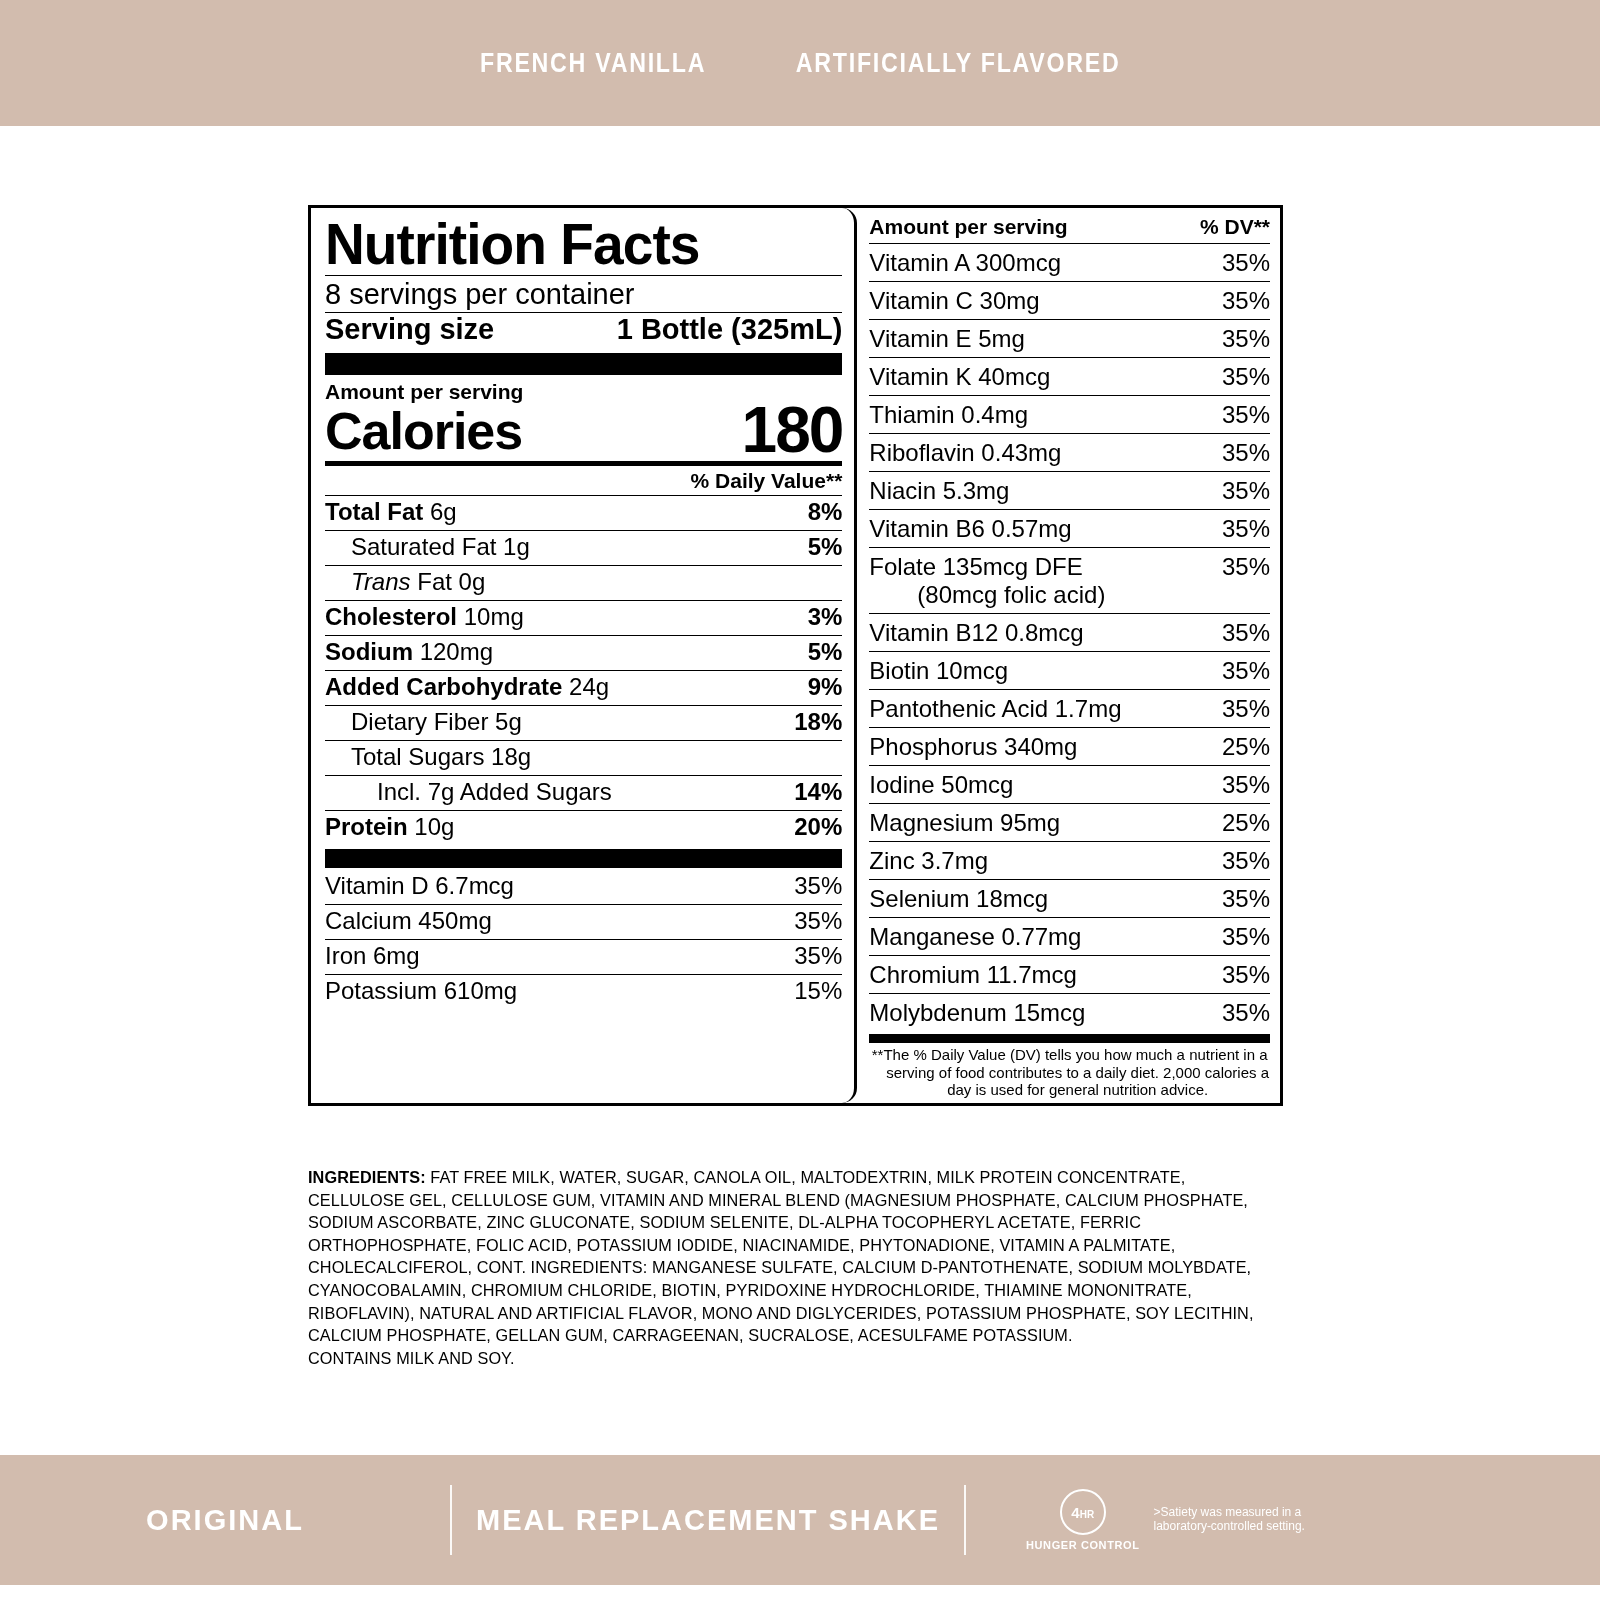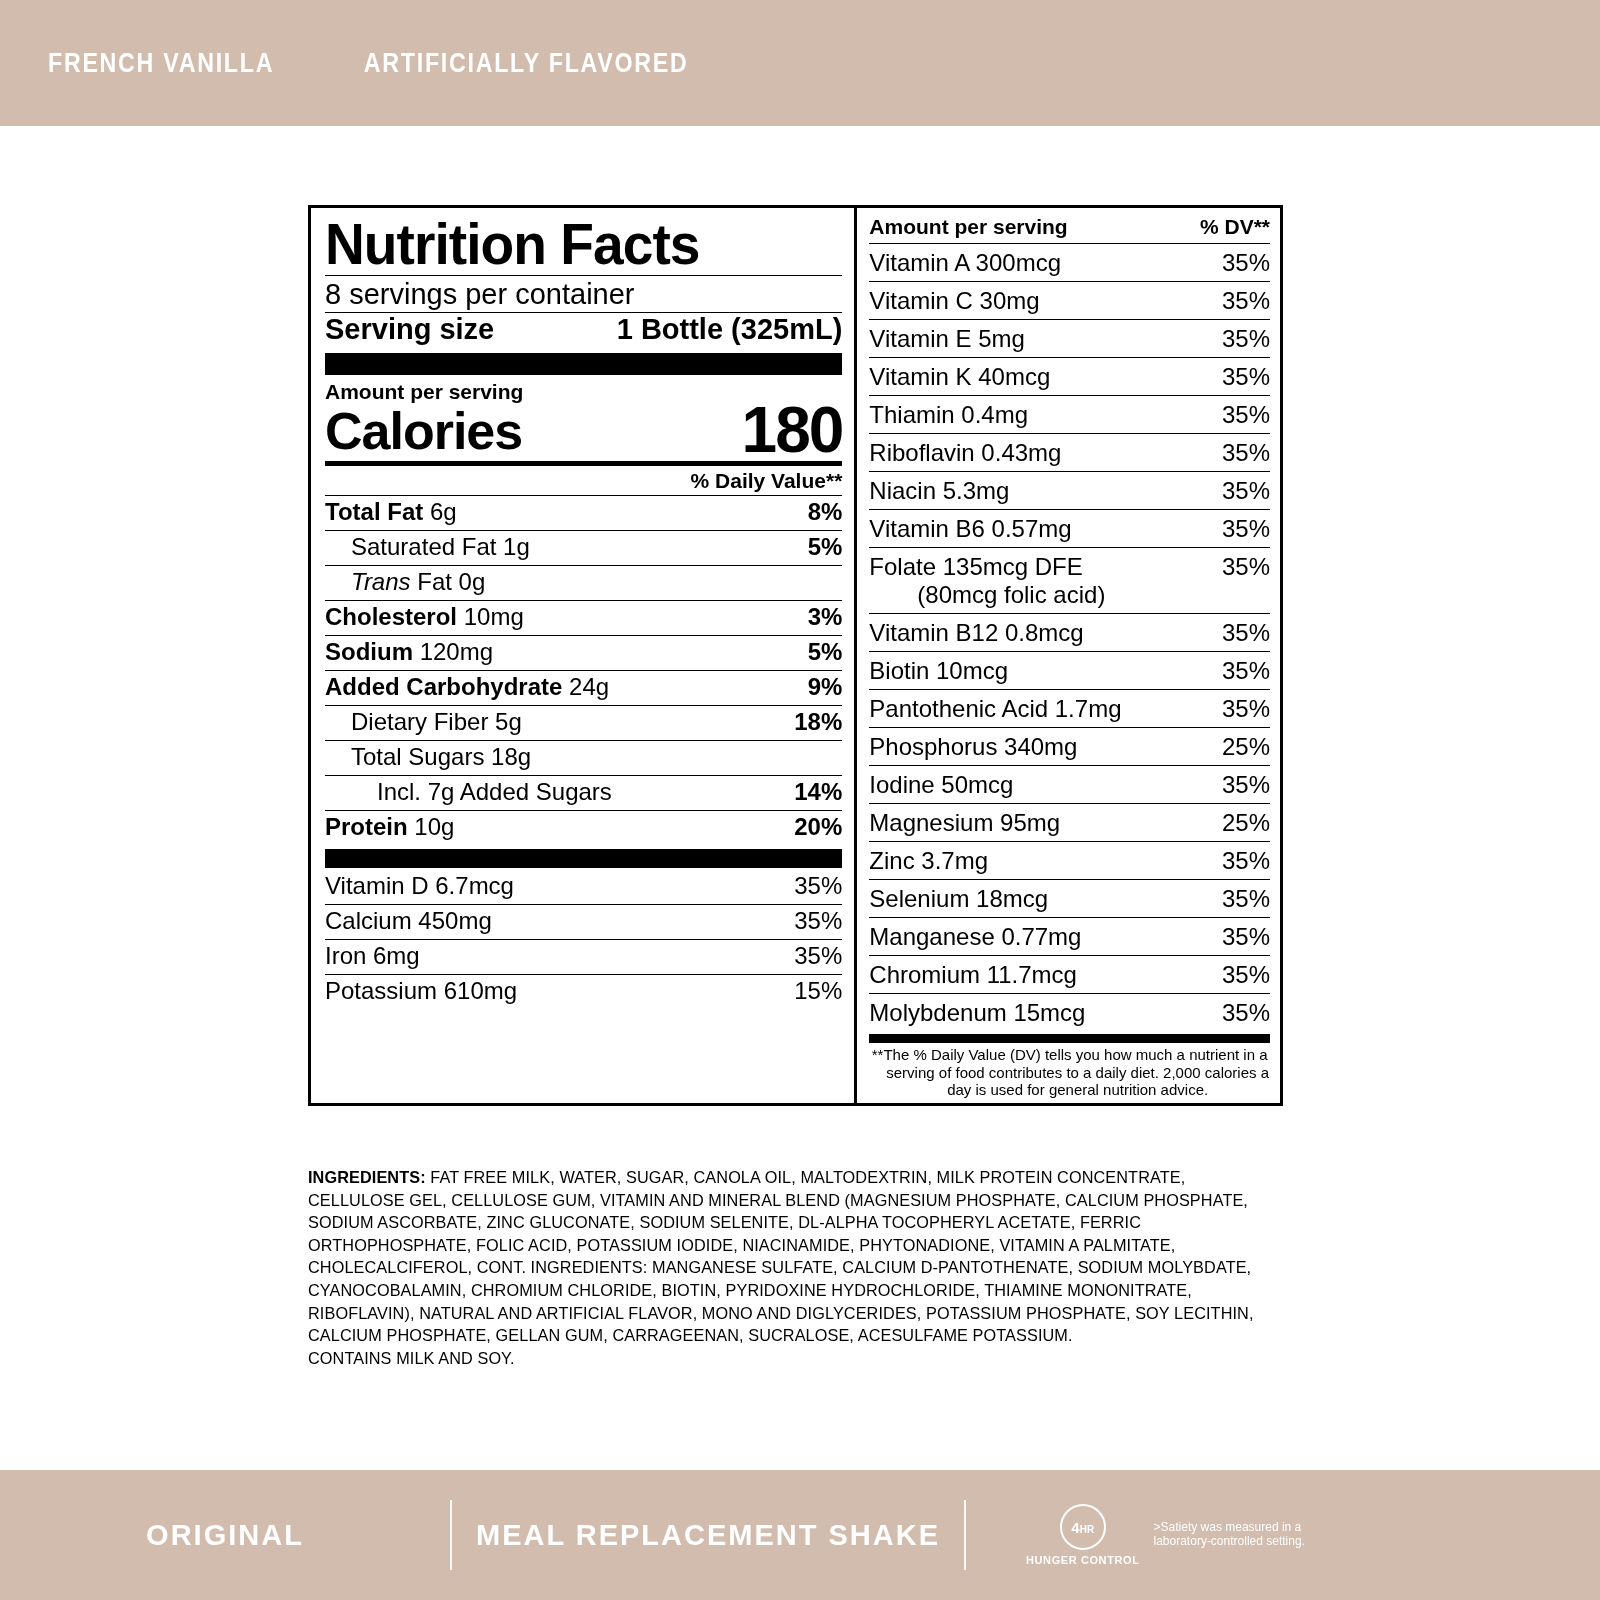--- a/index.html
+++ b/index.html
@@ -16,41 +16,41 @@
   .bar {
     background: #d2bcae;
     color: #ffffff;
     display: flex;
     align-items: center;
     width: 100%;
   }
   .bar-top {
     height: 126px;
     padding: 0 48px;
-    justify-content: flex-start;
+    justify-content: center;
   }
   .bar-top .flavor {
     font-size: 27px;
     font-weight: bold;
     letter-spacing: 2.0px;
     transform: scaleX(0.86);
     transform-origin: left center;
   }
   .bar-top .artificial {
     font-size: 27px;
     font-weight: bold;
     letter-spacing: 2.0px;
     transform: scaleX(0.86);
     transform-origin: right center;
   }
 
   .bar-bottom {
     height: 130px;
     position: absolute;
-    left: 0; bottom: 0;
+    left: 0; bottom: 15px;
     padding: 0 6px 0 0;
     justify-content: flex-start;
   }
   .bb-cell {
     display: flex; align-items: center; justify-content: center;
     height: 100%;
   }
   .bb-sep {
     width: 2px; height: 70px; background: #ffffff; opacity: .9;
     flex: 0 0 auto;
@@ -92,20 +92,21 @@
   .panel {
     border: 3px solid #000;
     background: #fff;
     display: flex;
     width: 975px;
   }
   .col-left {
     width: 548px;
     border-right: 3px solid #000;
     padding: 6px 12px 4px 14px;
+    border-radius: 15px;
   }
   .col-right {
     width: 424px;
     padding: 6px 10px 4px 12px;
   }
 
   .nf-title {
     font-family: "Liberation Sans", sans-serif;
     font-weight: bold;
     font-size: 58px;

